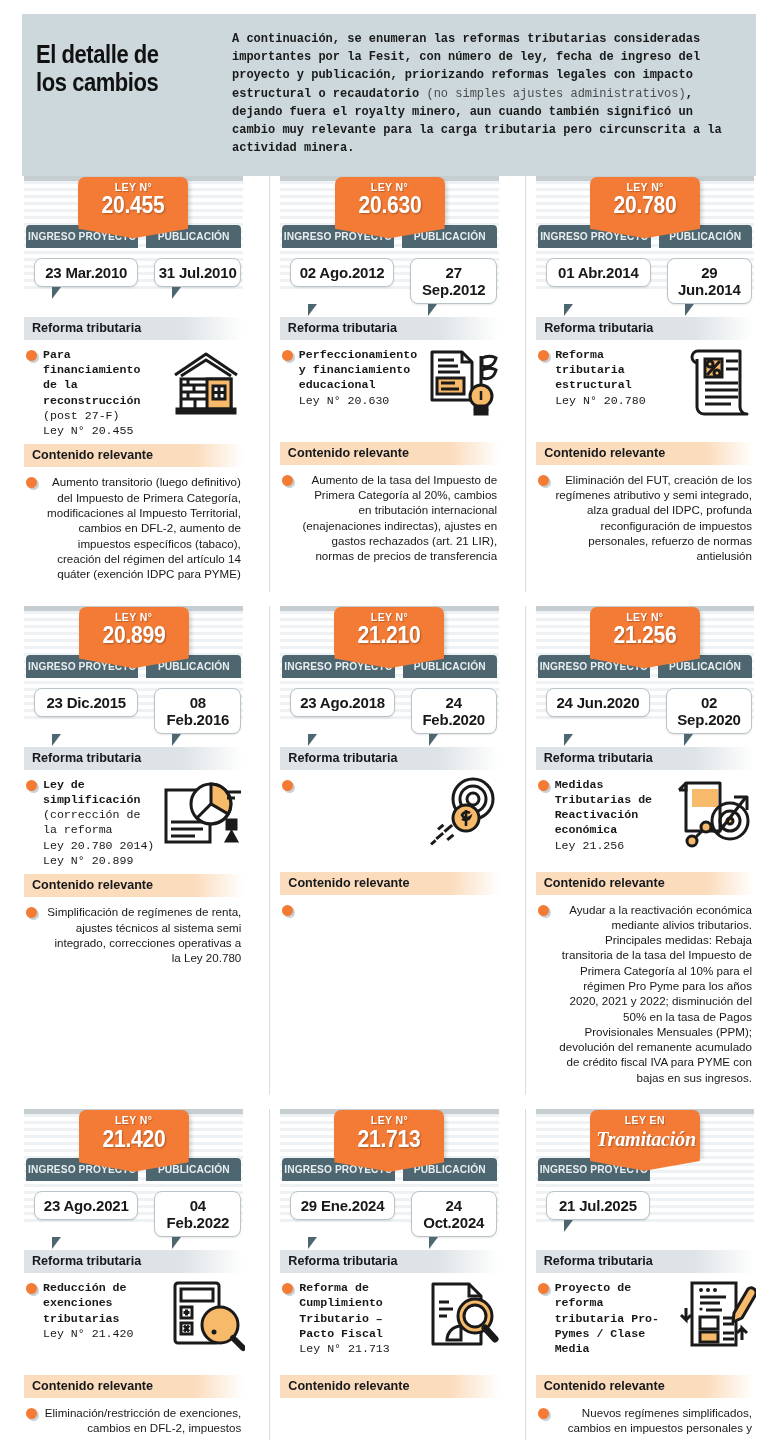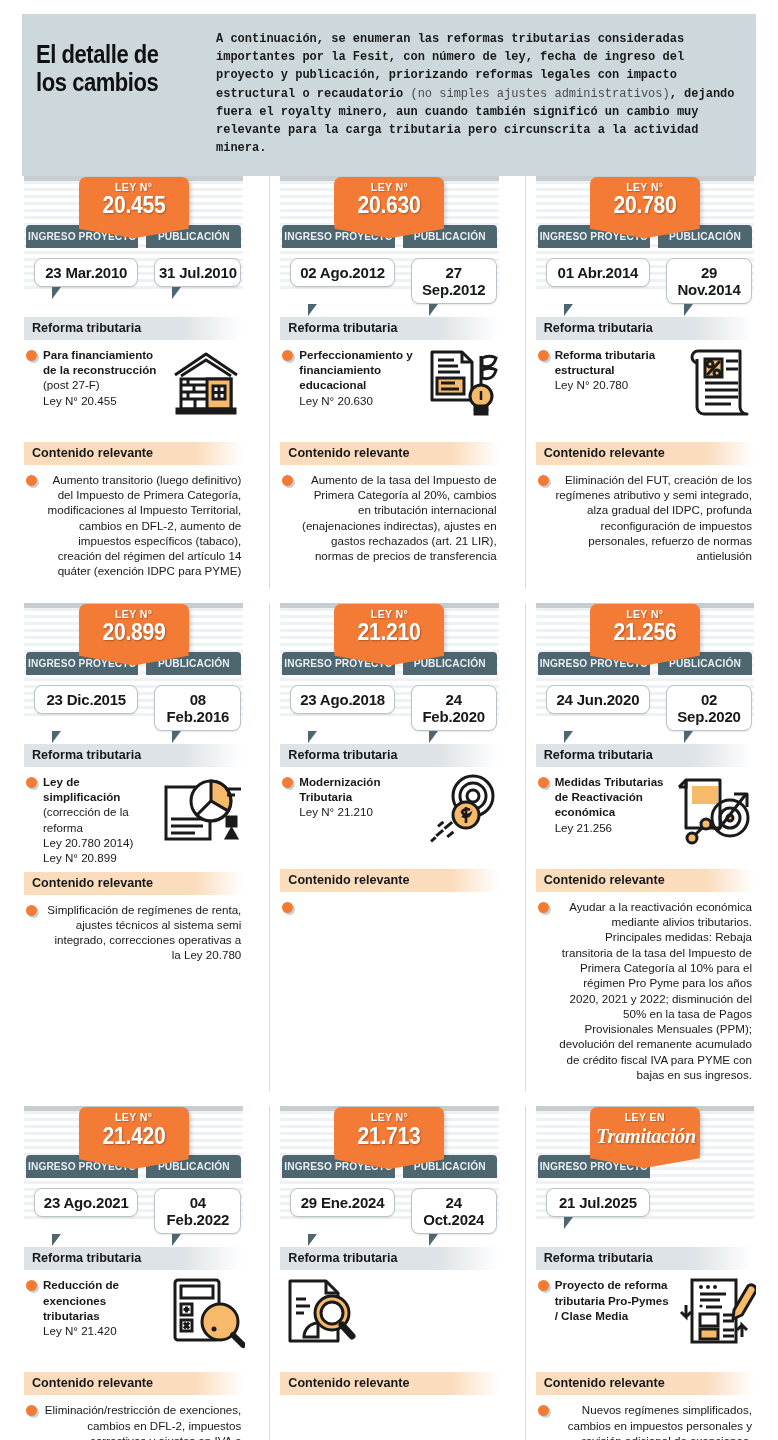--- a/index.html
+++ b/index.html
@@ -12,21 +12,21 @@
 
   .page { width: 778px; position: relative; padding: 0 0 0 0; }
 
   
   .header {
     margin: 14px 22px 0 22px;
     background: #ccd8dc;
     padding: 16px 18px 18px 14px;
     display: flex;
     align-items: flex-start;
-    gap: 0;
+    gap: 16px;
   }
   .header-title {
     font-family: "Liberation Sans Narrow", "Liberation Sans", sans-serif;
     font-weight: 700;
     font-size: 25px;
     line-height: 1.12;
     letter-spacing: -0.5px;
     color: #111111;
     width: 180px;
     flex: 0 0 180px;
@@ -201,21 +201,21 @@
     border-radius: 50%;
     background: #f47b35;
     margin-top: 3px;
     box-shadow: 2px 2px 0 0 #c9d2d6;
   }
   .btxt { font-size: 11.6px; line-height: 1.32; color: #17181a; flex: 1; }
   .btxt .b-strong { font-weight: 700; }
   .btxt .b-norm { font-weight: 400; }
 
   .reform-wrap { display: flex; align-items: flex-start; gap: 2px; min-height: 96px; }
-  .reform-text { flex: 1; }
+  .reform-text { flex: 1; font-family: Liberation Mono, monospace; }
   .icon-box {
     flex: 0 0 78px;
     height: 80px;
     display: flex;
     align-items: center;
     justify-content: center;
     padding-top: 4px;
   }
   .icon-box svg { display: block; }
 
@@ -362,21 +362,21 @@
         <div class="ley-kicker">LEY N°</div>
         <div class="ley-num">20.780</div>
       </div>
       <div class="tabs">
         <div class="tab">
           <div class="tab-label">INGRESO PROYECTO</div>
           <div class="tab-value">01 Abr.2014</div>
         </div>
         <div class="tab">
          <div class="tab-label">PUBLICACIÓN</div>
-         <div class="tab-value">29 Nov.2014</div>
+         <div class="tab-value">29 Jun.2014</div>
        </div>
       </div>
     </div>
 
     <div class="sec-head gray">Reforma tributaria</div>
     <div class="reform-wrap">
       <div class="reform-text">
         <div class="bullet-row">
           <div class="dot"></div>
           <div class="btxt">
@@ -488,23 +488,20 @@
          <div class="tab-value">24 Feb.2020</div>
        </div>
       </div>
     </div>
 
     <div class="sec-head gray">Reforma tributaria</div>
     <div class="reform-wrap">
       <div class="reform-text">
         <div class="bullet-row">
           <div class="dot"></div>
-          <div class="btxt">
-            <span class="b-strong">Modernización Tributaria</span><br><span class="b-norm">Ley N° 21.210</span>
-          </div>
         </div>
       </div>
       <div class="icon-box">
               <svg width="80" height="74" viewBox="0 0 80 74">
                 <g fill="none" stroke="#1a1a1a" stroke-width="3">
                   <circle cx="52" cy="24" r="20"></circle>
                   <circle cx="52" cy="24" r="13"></circle>
                   <circle cx="52" cy="24" r="6"></circle>
                   <circle cx="45" cy="43" r="13" fill="#f7b96a"></circle>
                   <path d="M45 35 v16 M49 38 a5 4 0 0 0 -8 2 a5 4 0 0 0 8 2 a5 4 0 0 1 -8 2" stroke-width="2.6"></path>
@@ -655,20 +652,28 @@
         </div>
         <div class="tab">
          <div class="tab-label">PUBLICACIÓN</div>
          <div class="tab-value">24 Oct.2024</div>
        </div>
       </div>
     </div>
 
     <div class="sec-head gray">Reforma tributaria</div>
     <div class="reform-wrap">
+      <div class="reform-text">
+        <div class="bullet-row">
+          <div class="dot"></div>
+          <div class="btxt">
+            <span class="b-strong">Reforma de Cumplimiento Tributario – Pacto Fiscal</span><br><span class="b-norm">Ley N° 21.713</span>
+          </div>
+        </div>
+      </div>
       <div class="icon-box">
               <svg width="80" height="74" viewBox="0 0 80 74">
                 <g fill="none" stroke="#1a1a1a" stroke-width="3">
                   <path d="M12 6 h36 l12 12 v48 H12 Z" fill="#ffffff" stroke-linejoin="round"></path>
                   <path d="M48 6 v12 h12"></path>
                   <path d="M18 24 h10 M18 31 h14 M18 38 h8"></path>
                   <path d="M26 62 a14 14 0 0 1 14 -14 v14 Z" fill="#ffffff"></path>
                   <circle cx="54" cy="38" r="17" fill="#f7b96a"></circle>
                   <circle cx="54" cy="38" r="11" fill="#ffffff"></circle>
                   <path d="M64 50 L74 61" stroke-width="7" stroke-linecap="round"></path>

